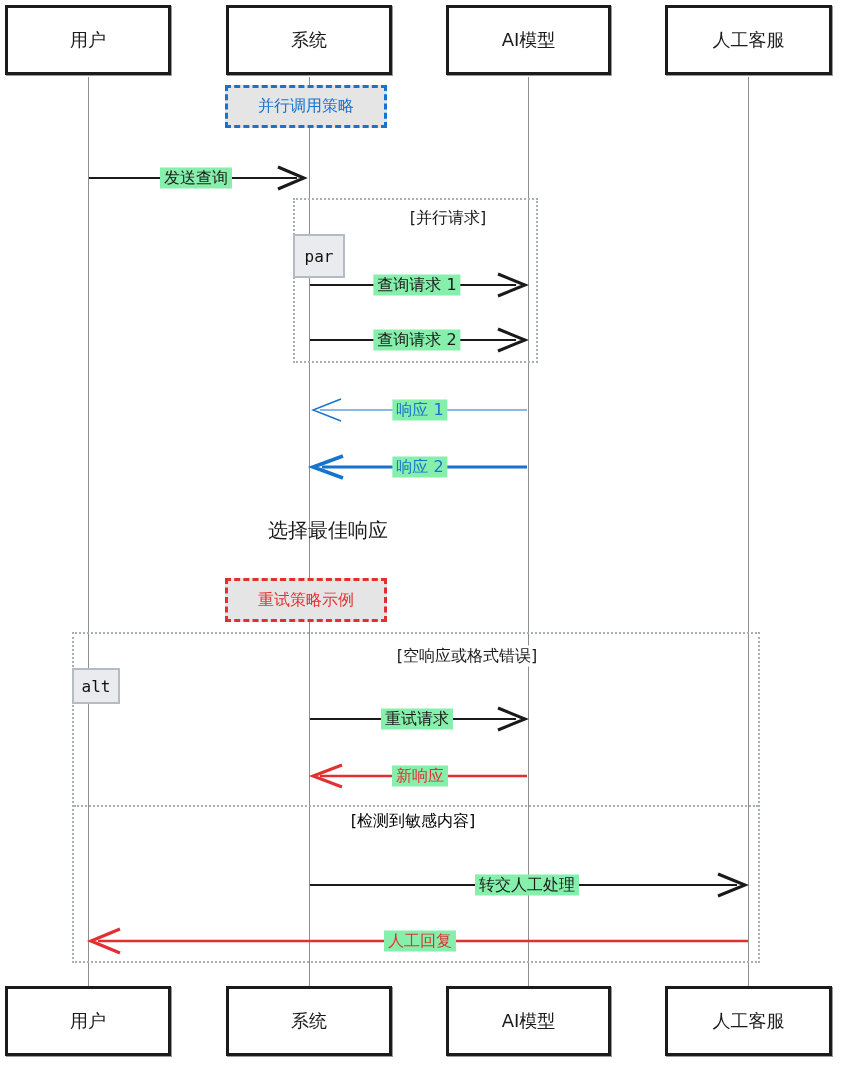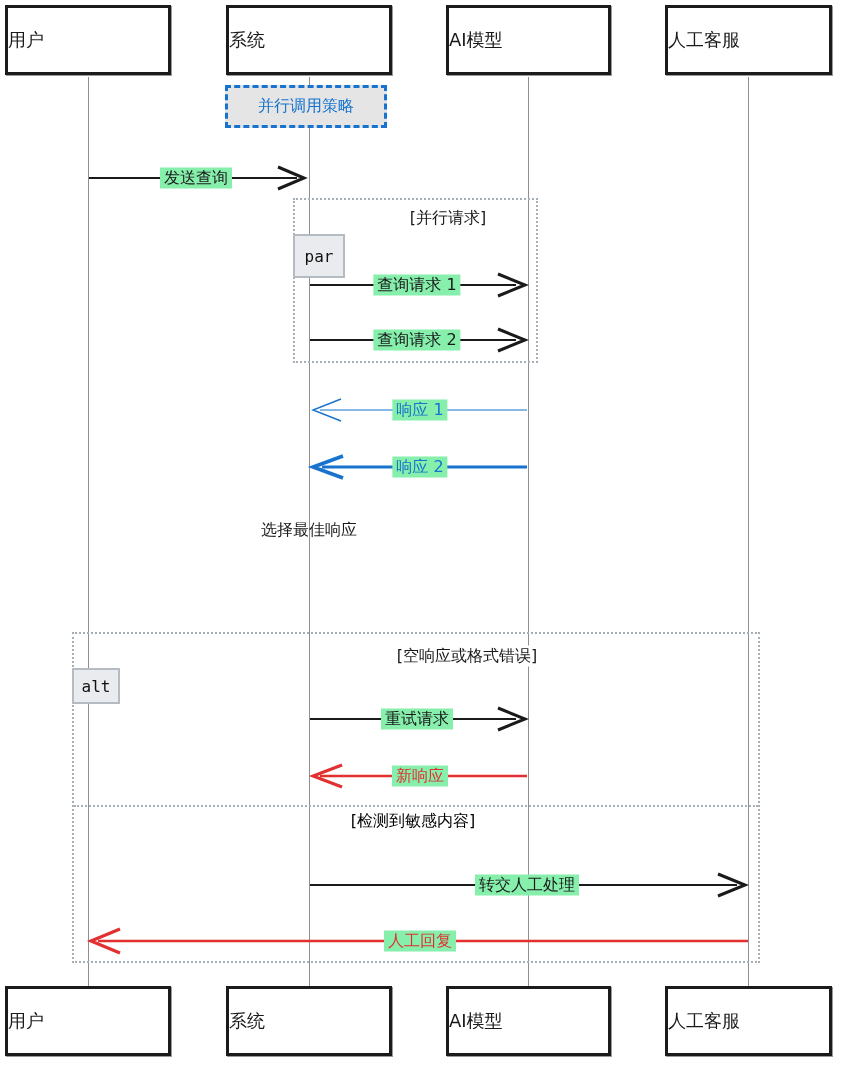--- a/index.html
+++ b/index.html
@@ -3,21 +3,21 @@
 <meta charset="utf-8">
 <style>
   html,body{margin:0;padding:0;background:#fff;}
   #canvas{
     position:relative;width:844px;height:1065px;background:#fff;overflow:hidden;
     font-family:"DejaVu Sans","Liberation Sans",sans-serif;color:#1a1a1a;
   }
   .lifeline{position:absolute;top:77px;height:910px;width:1px;background:#8f8f8f;}
   .actor{
     position:absolute;height:70px;background:#fff;border:3px solid #1b1b1b;
-    box-shadow:1px 1px 0 #9a9a9a;display:flex;align-items:center;
+    box-shadow:1px 1px 0 #9a9a9a;display:flex;align-items:center;justify-content:center;
     font-size:18px;box-sizing:border-box;z-index:5;
   }
   .note{
     position:absolute;background:#e5e5e5;display:flex;align-items:center;justify-content:center;
     font-size:16px;box-sizing:border-box;z-index:6;
   }
   .note-blue{border:3px dashed #1773cd;color:#1773cd;}
   .note-red{border:3px dashed #e23030;color:#e23030;}
   .frame{position:absolute;border:2px dotted #a6aeb8;box-sizing:border-box;z-index:2;}
   .frame-tag{
@@ -28,21 +28,21 @@
   .frame-divider{position:absolute;height:0;border-top:2px dotted #a6aeb8;z-index:2;}
   .cond-label{
     position:absolute;transform:translate(-50%,-50%);font-size:16px;white-space:nowrap;
     background:#fff;padding:0 2px;z-index:3;
   }
   .msg-label{
     position:absolute;transform:translate(-50%,-50%);font-size:16px;white-space:nowrap;
     background:#86efac;padding:0 4px;z-index:4;
   }
   .self-label{
-    position:absolute;transform:translate(-50%,-50%);font-size:16px;white-space:nowrap;z-index:4;
+    position:absolute;transform:translate(-50%,-50%);font-size:20px;white-space:nowrap;z-index:4;margin-left:19px;
   }
   svg.arrows{position:absolute;left:0;top:0;z-index:3;}
 </style>
 </head>
 <body>
 
 <div id="canvas">
 
   <div class="lifeline" style="left:88px"></div>
   <div class="lifeline" style="left:309px"></div>
@@ -70,20 +70,23 @@
     </div>
   <div class="actor" style="left:446px;top:986px;width:165px">
       <span>AI模型</span>
     </div>
   <div class="actor" style="left:665px;top:986px;width:167px">
       <span>人工客服</span>
     </div>
 
   <div class="note note-blue" style="left:225px;top:85px;width:162px;height:43px">
     <span>并行调用策略</span>
+  </div>
+  <div class="note note-red" style="left:225px;top:578px;width:162px;height:44px">
+    <span>重试策略示例</span>
   </div>
 
   <div class="frame" style="left:293px;top:198px;width:245px;height:165px"></div>
   <div class="frame-tag" style="left:293px;top:198px;width:52px;height:44px">
     <span>par</span>
   </div>
   <div class="cond-label" style="left:448px;top:218px">[并行请求]</div>
 
   <div class="frame" style="left:72px;top:632px;width:688px;height:331px"></div>
   <div class="frame-tag" style="left:72px;top:632px;width:48px;height:36px">

